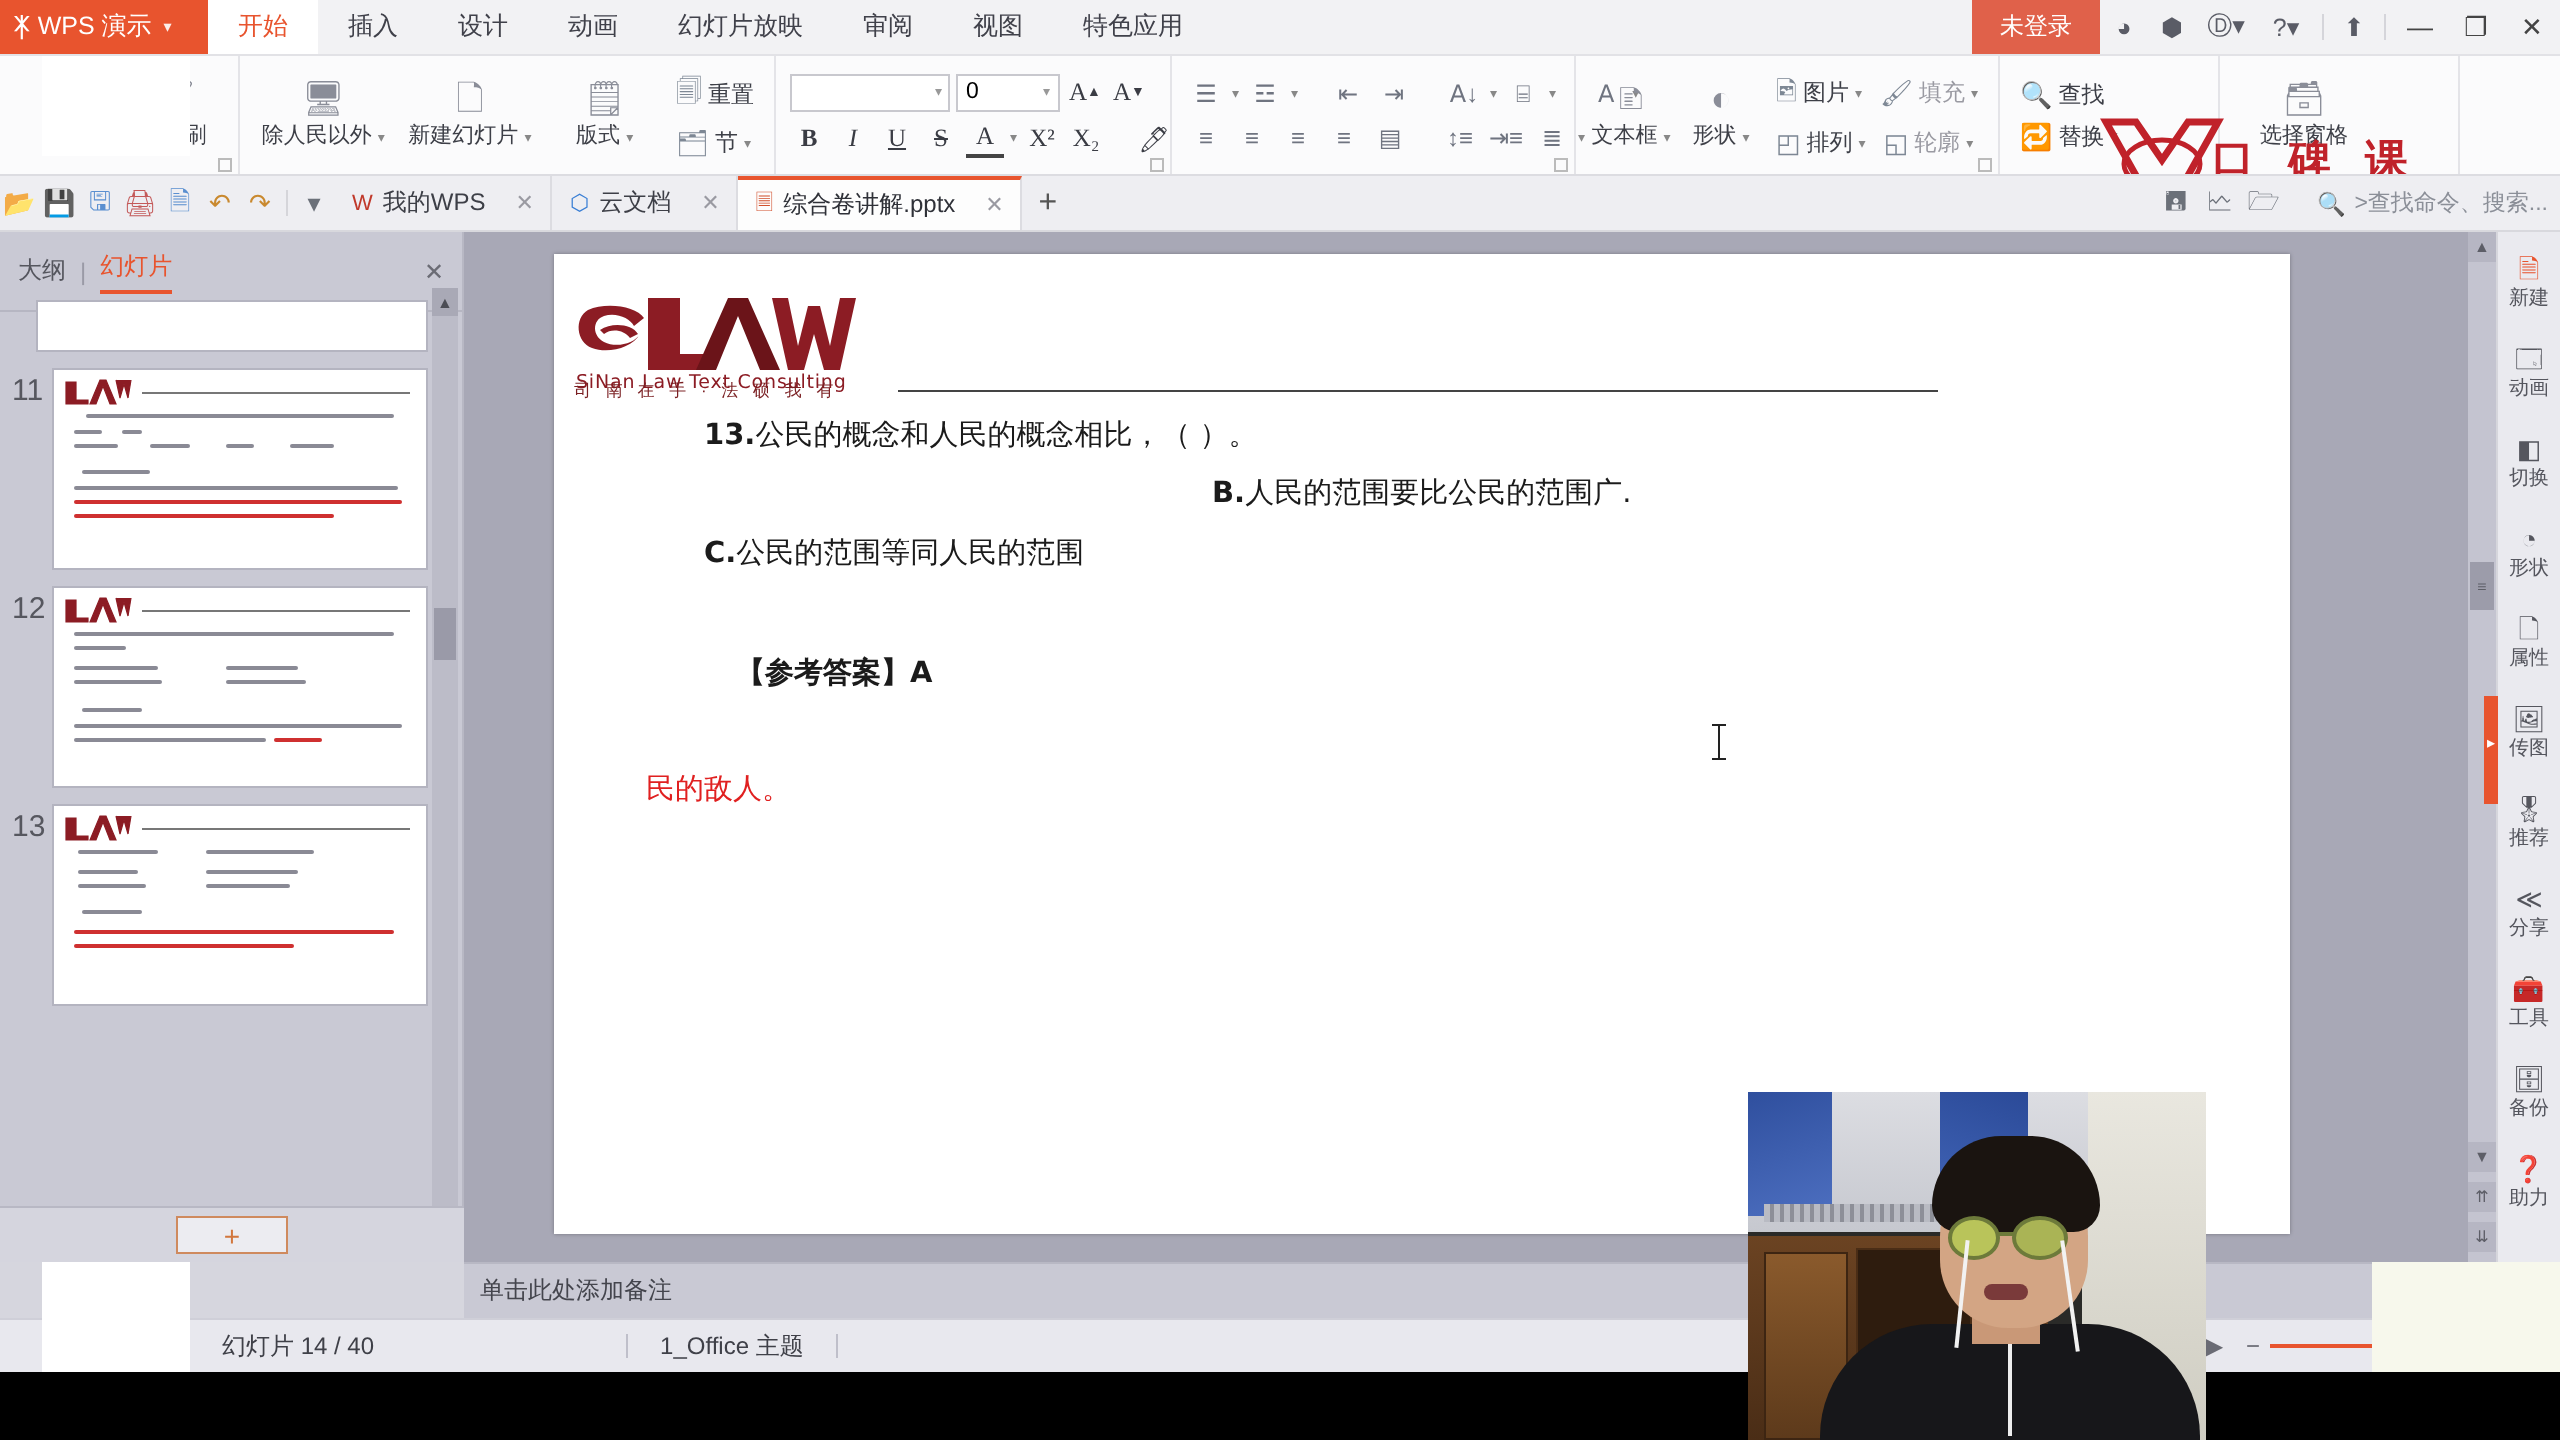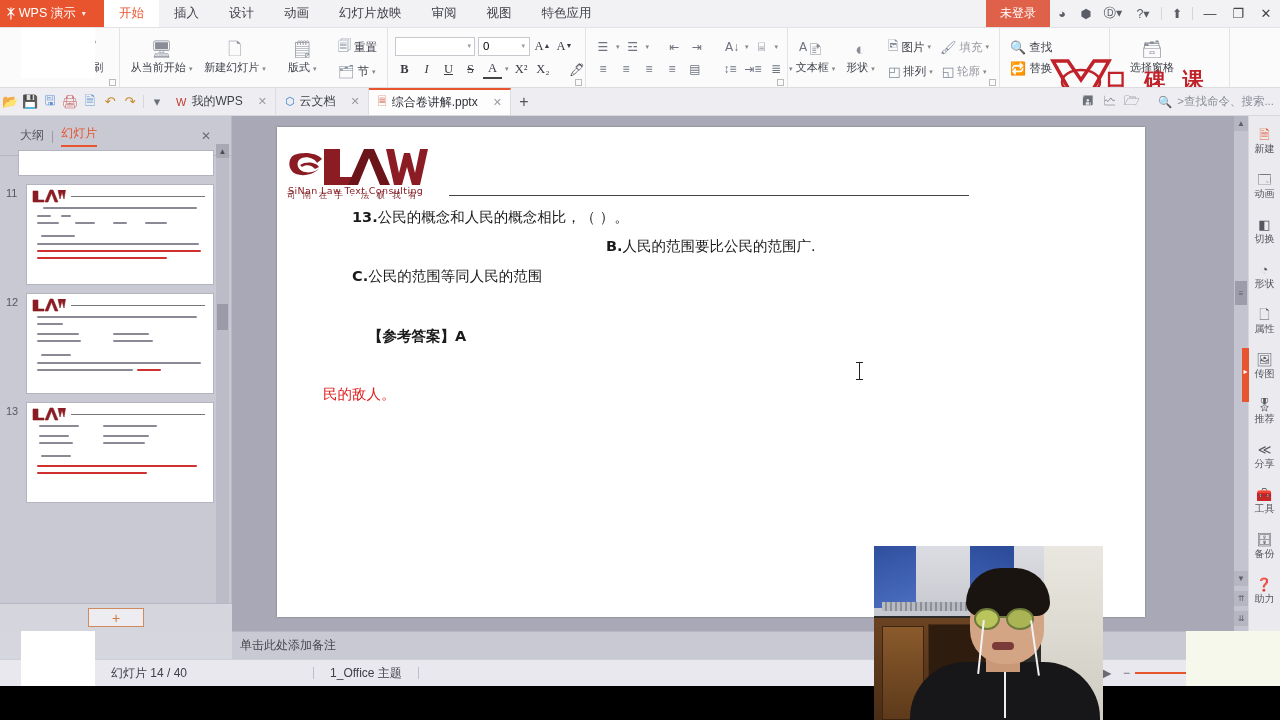--- a/index.html
+++ b/index.html
@@ -121,30 +121,30 @@
   .tabbar .right { margin-left:auto; display:flex; align-items:center; gap:2px;
                    padding-right:6px; }
   .searchbox { display:flex; align-items:center; gap:4px; font-size:11.5px;
                color:#8b8f98; padding-left:6px; }
 
   
   .leftpanel {
     position:absolute; left:0; top:116px; width:232px; height:515px;
     background:#c9c9d4; border-right:1px solid #b8b8c4;
   }
-  .lp-head { height:40px; display:flex; align-items:center; padding:0 20px;
+  .lp-head { height:40px; display:flex; align-items:center; padding:0 9px;
              font-size:12px; color:#55565e; border-bottom:1px solid #b6b6c2;
              background:#c9c9d4;}
   .lp-head .sep { margin:0 7px; color:#9a9aa6; }
   .lp-head .act { color:#e8542e; border-bottom:2px solid #e8542e; padding-bottom:3px;}
   .lp-head .xbtn { margin-left:auto; font-size:12px; color:#6b6c75; }
   .thumbs { position:absolute; left:0; top:26px; width:232px; height:489px;
             overflow:hidden; }
   .th-wrap { position:relative; margin:8px 18px 0 26px; }
-  .th-num { position:absolute; left:-20px; top:3px; font-size:11px; color:#56575f; }
+  .th-num { position:absolute; left:-20px; top:3px; font-size:15px; color:#56575f; }
   .thumb { background:#fff; border:1px solid #b4b4c0; height:101px;
            position:relative; overflow:hidden; }
   .thumb.sel { border:3px solid #d2773e; }
   .th-logo { position:absolute; left:5px; top:4px; width:34px; height:14px; }
   .th-rule { position:absolute; left:44px; top:11px; right:8px; height:1px;
              background:#777; }
   .th-line { position:absolute; height:2px; background:#8a8a95; border-radius:1px; }
   .th-line.red { background:#cf3030; }
   .firstcard { margin:8px 18px 0 18px; height:26px; background:#fff;
                border:1px solid #b4b4c0; }
@@ -325,21 +325,21 @@
       <div class="bigbtn w60">
         <span class="gl">🖌</span>
         <span class="lbl">格式刷</span>
       </div>
       <div class="rg-dialog"></div>
     </div>
 
     <div class="rgroup" style="width:268px">
       <div class="bigbtn w72">
         <span class="gl">🖥</span>
-        <span class="lbl"><span>从当前开始</span> <span class="caretd">▾</span></span>
+        <span class="lbl"><span>除人民以外</span> <span class="caretd">▾</span></span>
       </div>
       <div class="bigbtn w72">
         <span class="gl">🗋</span>
         <span class="lbl"><span>新建幻灯片</span> <span class="caretd">▾</span></span>
       </div>
       <div class="bigbtn w60">
         <span class="gl">🗒</span>
         <span class="lbl"><span>版式</span> <span class="caretd">▾</span></span>
       </div>
       <div class="cols2">

